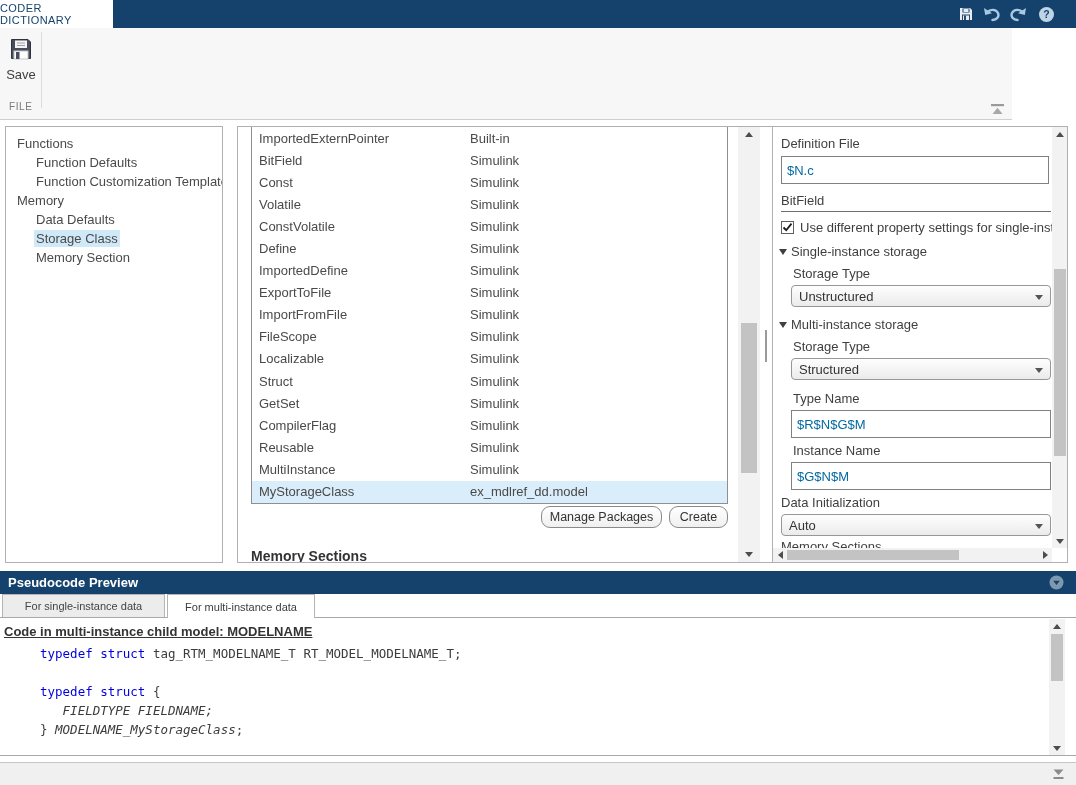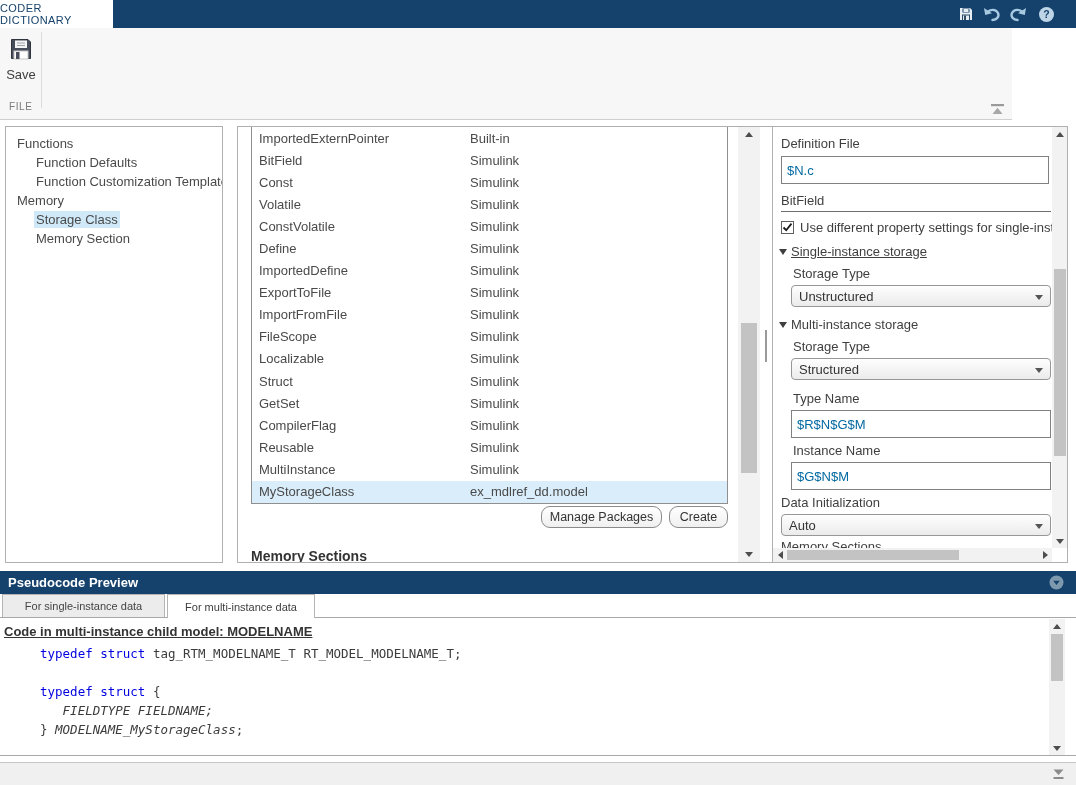--- a/index.html
+++ b/index.html
@@ -159,20 +159,23 @@
         <div class="tree-item lvl1">
           <span class="tree-label">Function Defaults</span>
         </div>
         <div class="tree-item lvl1">
           <span class="tree-label">Function Customization Template</span>
         </div>
         <div class="tree-item lvl0">
           <span class="tree-label">Memory</span>
         </div>
         <div class="tree-item lvl1">
+          <span class="tree-label">Data Defaults</span>
+        </div>
+        <div class="tree-item lvl1">
           <span class="tree-label selected">Storage Class</span>
         </div>
         <div class="tree-item lvl1">
           <span class="tree-label">Memory Section</span>
         </div>
       </div>
   </div>
 
   <div class="pane mid-pane">
     <div class="sc-table">
@@ -268,21 +271,21 @@
 
     <div class="section-hdr" style="left:8px;top:66px;width:270px;">BitField</div>
 
     <div class="cb" style="left:8px;top:94px;">
       <svg width="11" height="11" viewBox="0 0 11 11">
         <path d="M1.5 5.5 L4.2 8.2 L9.5 1.6" fill="none" stroke="#1a1a1a" stroke-width="1.8"></path>
       </svg>
     </div>
     <div class="plabel" style="left:27px;top:93px;width:266px;overflow:hidden;">Use different property settings for single-instance</div>
 
-    <div class="expander" style="left:6px;top:117px;text-decoration:underline;">
+    <div class="expander" style="left:6px;top:117px;">
       <span class="tri-exp"></span>
       <span>Single-instance storage</span>
     </div>
     <div class="plabel" style="left:20px;top:139px;">Storage Type</div>
     <div class="dd" style="left:18px;top:158px;width:260px;">
       <span>Unstructured</span>
       <span class="dd-arrow"></span>
     </div>
 
     <div class="expander" style="left:6px;top:190px;">

